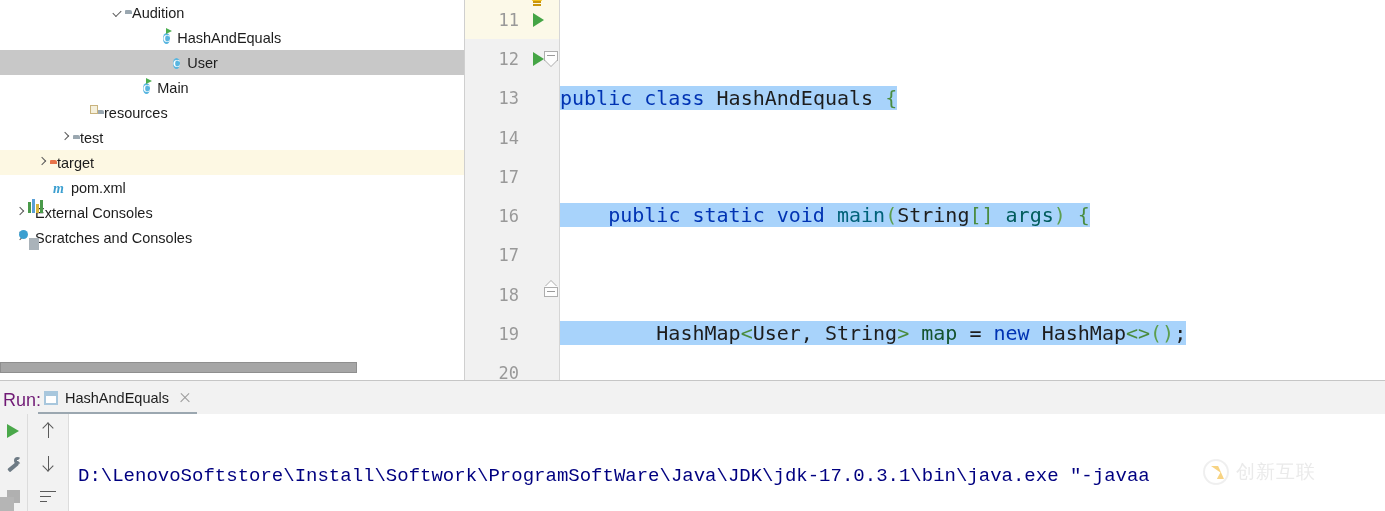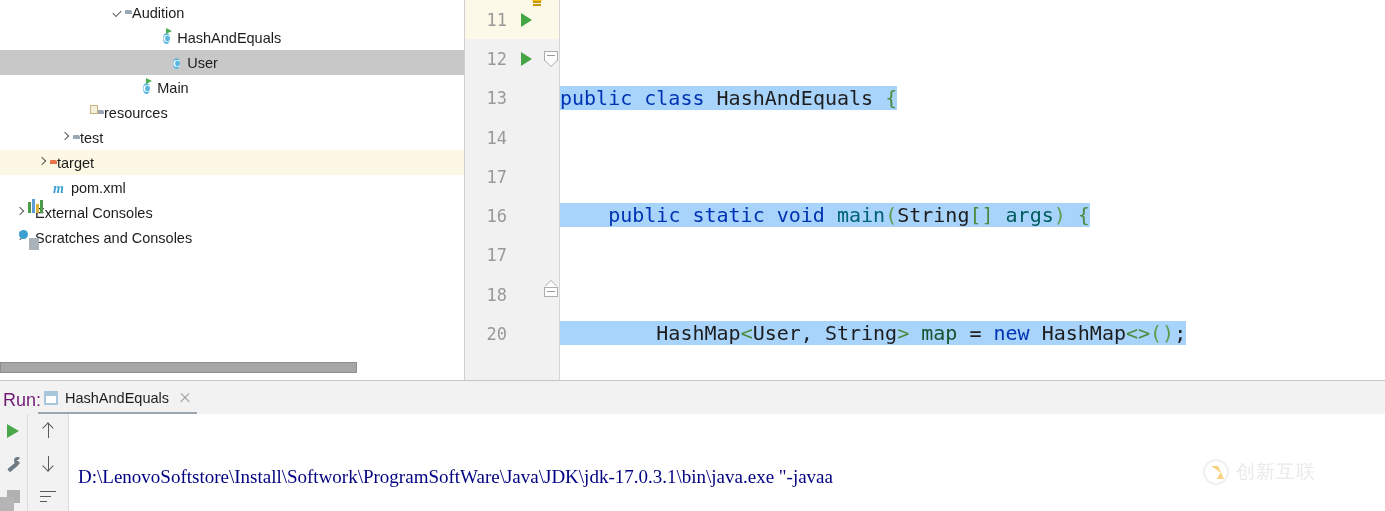--- a/index.html
+++ b/index.html
@@ -147,20 +147,21 @@
   #gutter .gline {
     position:relative; height: 39.3px;
     display:flex; align-items:center;
   }
   #gutter .gline.current { background:#fcf9e8; }
   .lnum {
     width: 42px; text-align:right;
     font-family: "DejaVu Sans Mono", monospace;
     font-size: 17px; color:#999999;
     padding-right: 4px;
+    padding-left: 12px;
   }
   .run-tri {
     margin-left: 10px;
     width:0; height:0;
     border-left:11px solid #45a545;
     border-top:7px solid transparent;
     border-bottom:7px solid transparent;
   }
   .fold-mark {
     position:absolute; right:2px;
@@ -344,21 +345,21 @@
   .ico-wrap i {
     position:absolute; left:0; height:1.6px; background:#5a5a5a; display:block;
   }
 
   #console {
     position:absolute; left:68px; top:33px;
     width:1317px; height:98px;
     background:#ffffff;
     border-left:1px solid #dcdcdc;
     overflow:hidden;
-    font-family: Liberation Serif, serif;
+    font-family: Liberation Mono, monospace;
     font-size: 19px;
     white-space:pre;
   }
   #console .cline {
     height:37px; line-height:37px;
     padding-left:9px;
   }
   #console .path { color:#000080; }
 
   
@@ -491,20 +492,23 @@
         </div>
         <div class="gline">
           <span class="lnum">17</span>
         </div>
         <div class="gline">
           <span class="lnum">18</span>
           <span class="fold-mark up">
             <span class="body"></span>
             <span class="tip"></span>
           </span>
+        </div>
+        <div class="gline">
+          <span class="lnum">19</span>
         </div>
         <div class="gline">
           <span class="lnum">20</span>
         </div>
       </div>
     <div id="gutter-edge"></div>
 
     <div id="bulb">
       <div class="glass"></div>
         <div class="base"></div>

